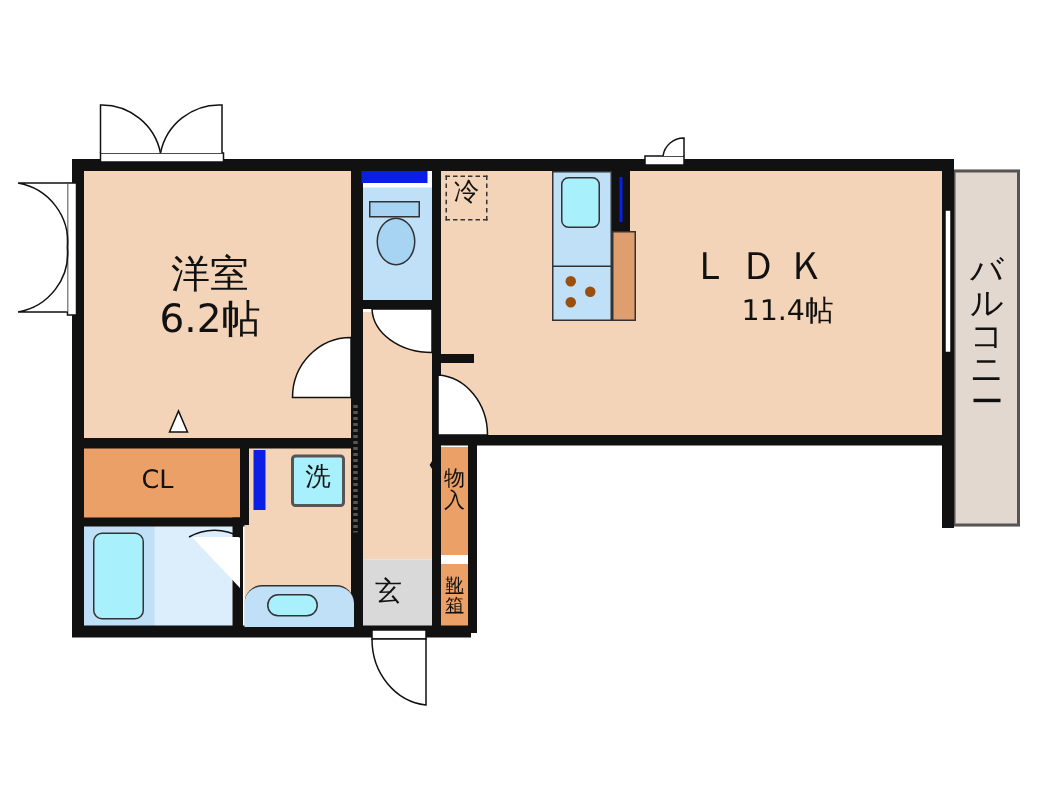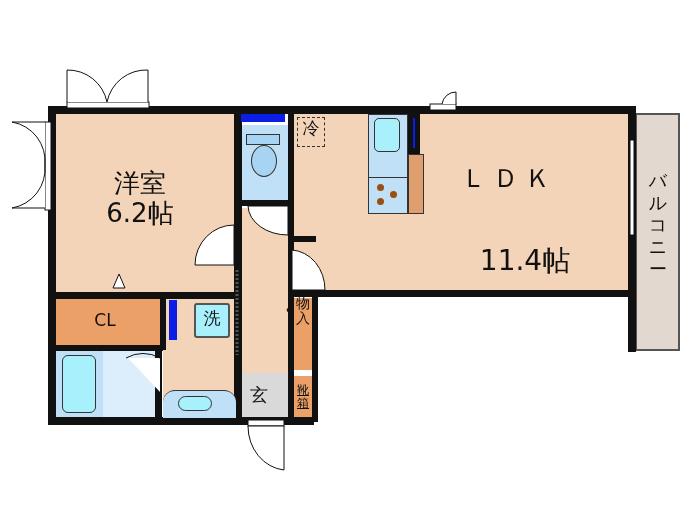--- a/index.html
+++ b/index.html
@@ -88,18 +88,18 @@
     <rect x="630" y="140" width="4" height="95"></rect>
     <path d="M113 288 L119 274 L125 288 Z"></path>
     <path d="M293 300 L287 310 L293 320 Z" fill="#111"></path>
   </g>
   <line x1="237" y1="270" x2="237" y2="355" stroke="#555" stroke-width="3" stroke-dasharray="2,2"></line>
 </svg>
 
 <div class="lbl" style="left:100px;top:170px;width:80px;font-size:26px;">洋室</div>
 <div class="lbl" style="left:90px;top:200px;width:100px;font-size:26px;">6.2帖</div>
 <div class="lbl" style="left:454px;top:165px;width:110px;font-size:26px;letter-spacing:6px;">ＬＤＫ</div>
-<div class="lbl" style="left:470px;top:198px;width:110px;font-size:28px;margin-top:48px;">11.4帖</div>
+<div class="lbl" style="left:470px;top:198px;width:110px;font-size:19px;">11.4帖</div>
 <div class="lbl" style="left:70px;top:312px;width:70px;font-size:17px;">CL</div>
-<div class="lbl" style="left:643px;top:170px;width:30px;font-size:18px;line-height:22px;white-space:normal;word-break:break-all;">バルコニー</div>
-<div class="lbl" style="left:294px;top:296px;width:18px;font-size:14px;white-space:normal;word-break:break-all;">物入</div>
+<div class="lbl" style="left:643px;top:170px;width:30px;font-size:22px;line-height:22px;white-space:normal;word-break:break-all;">バルコニー</div>
+<div class="lbl" style="left:294px;top:312px;width:18px;font-size:14px;white-space:normal;word-break:break-all;">物入</div>
 <div class="lbl" style="left:294px;top:384px;width:18px;font-size:12px;white-space:normal;word-break:break-all;text-decoration:underline;">靴箱</div>
 <div class="lbl" style="left:246px;top:386px;width:26px;font-size:18px;">玄</div>
 
 </body></html>

